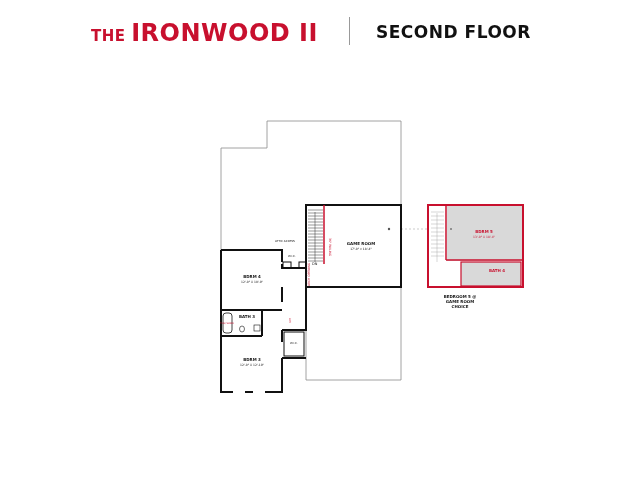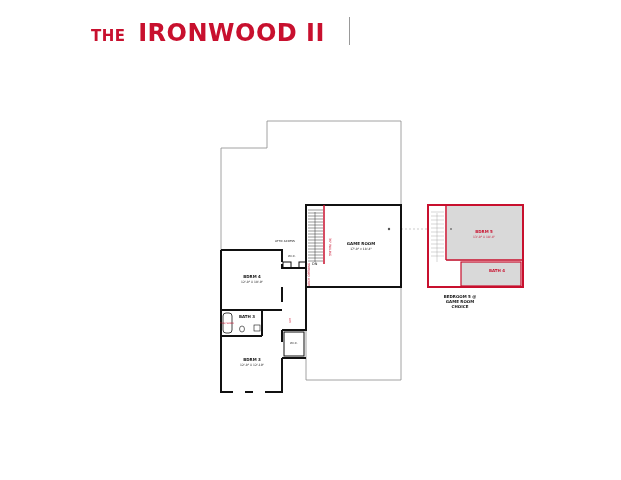--- a/index.html
+++ b/index.html
@@ -1,34 +1,35 @@
 <!DOCTYPE html>
 <html><head>
   <meta charset="utf-8">
   <style>
     html, body { margin:0; padding:0; background:#ffffff; }
     body { width:621px; height:480px; position:relative; overflow:hidden; font-family:"DejaVu Sans", sans-serif; }
     .title-row { position:absolute; top:17px; left:0; width:621px; height:30px; }
     .title-left { position:absolute; left:91px; top:2px; color:#c8102e; font-weight:bold; white-space:nowrap; }
     .title-left .small { font-size:15px; letter-spacing:0.5px;text-align:center; }
-    .title-left .big { font-size:24px; letter-spacing:0.5px;margin-left:7px; }
+    .title-left .big { font-size:24px; letter-spacing:0.5px; }
     .divider { position:absolute; left:349px; top:0; width:1px; height:28px; background:#999; }
     .title-right { position:absolute; left:376px; top:5px; font-size:17px; font-weight:bold; color:#111; letter-spacing:0.5px; white-space:nowrap; }
     svg.plan { position:absolute; left:0; top:0; }
     .copyright { position:absolute; right:14px; bottom:10px; text-align:right; font-family:"DejaVu Sans", sans-serif; font-weight:bold; font-size:9.5px; color:#111; line-height:13px; }
   </style>
 </head>
 <body>
 
 <div class="title-row">
   <div class="title-left">
     <span class="small">THE</span>
     <span class="big">IRONWOOD II</span>
   </div>
   <div class="divider"></div>
+  <div class="title-right">SECOND FLOOR</div>
 </div>
 
 <svg class="plan" width="621" height="480" viewBox="0 0 621 480" font-family="DejaVu Sans, sans-serif">
 
   <g fill="none" stroke="#8a8a8a" stroke-width="0.8">
     <polyline points="221,250 221,148 267,148 267,121 401,121 401,205"></polyline>
     <polyline points="401,287 401,380 306,380 306,330"></polyline>
   </g>
   <line x1="401" y1="229" x2="428" y2="229" stroke="#aaa" stroke-width="0.6" stroke-dasharray="2,2"></line>
 

